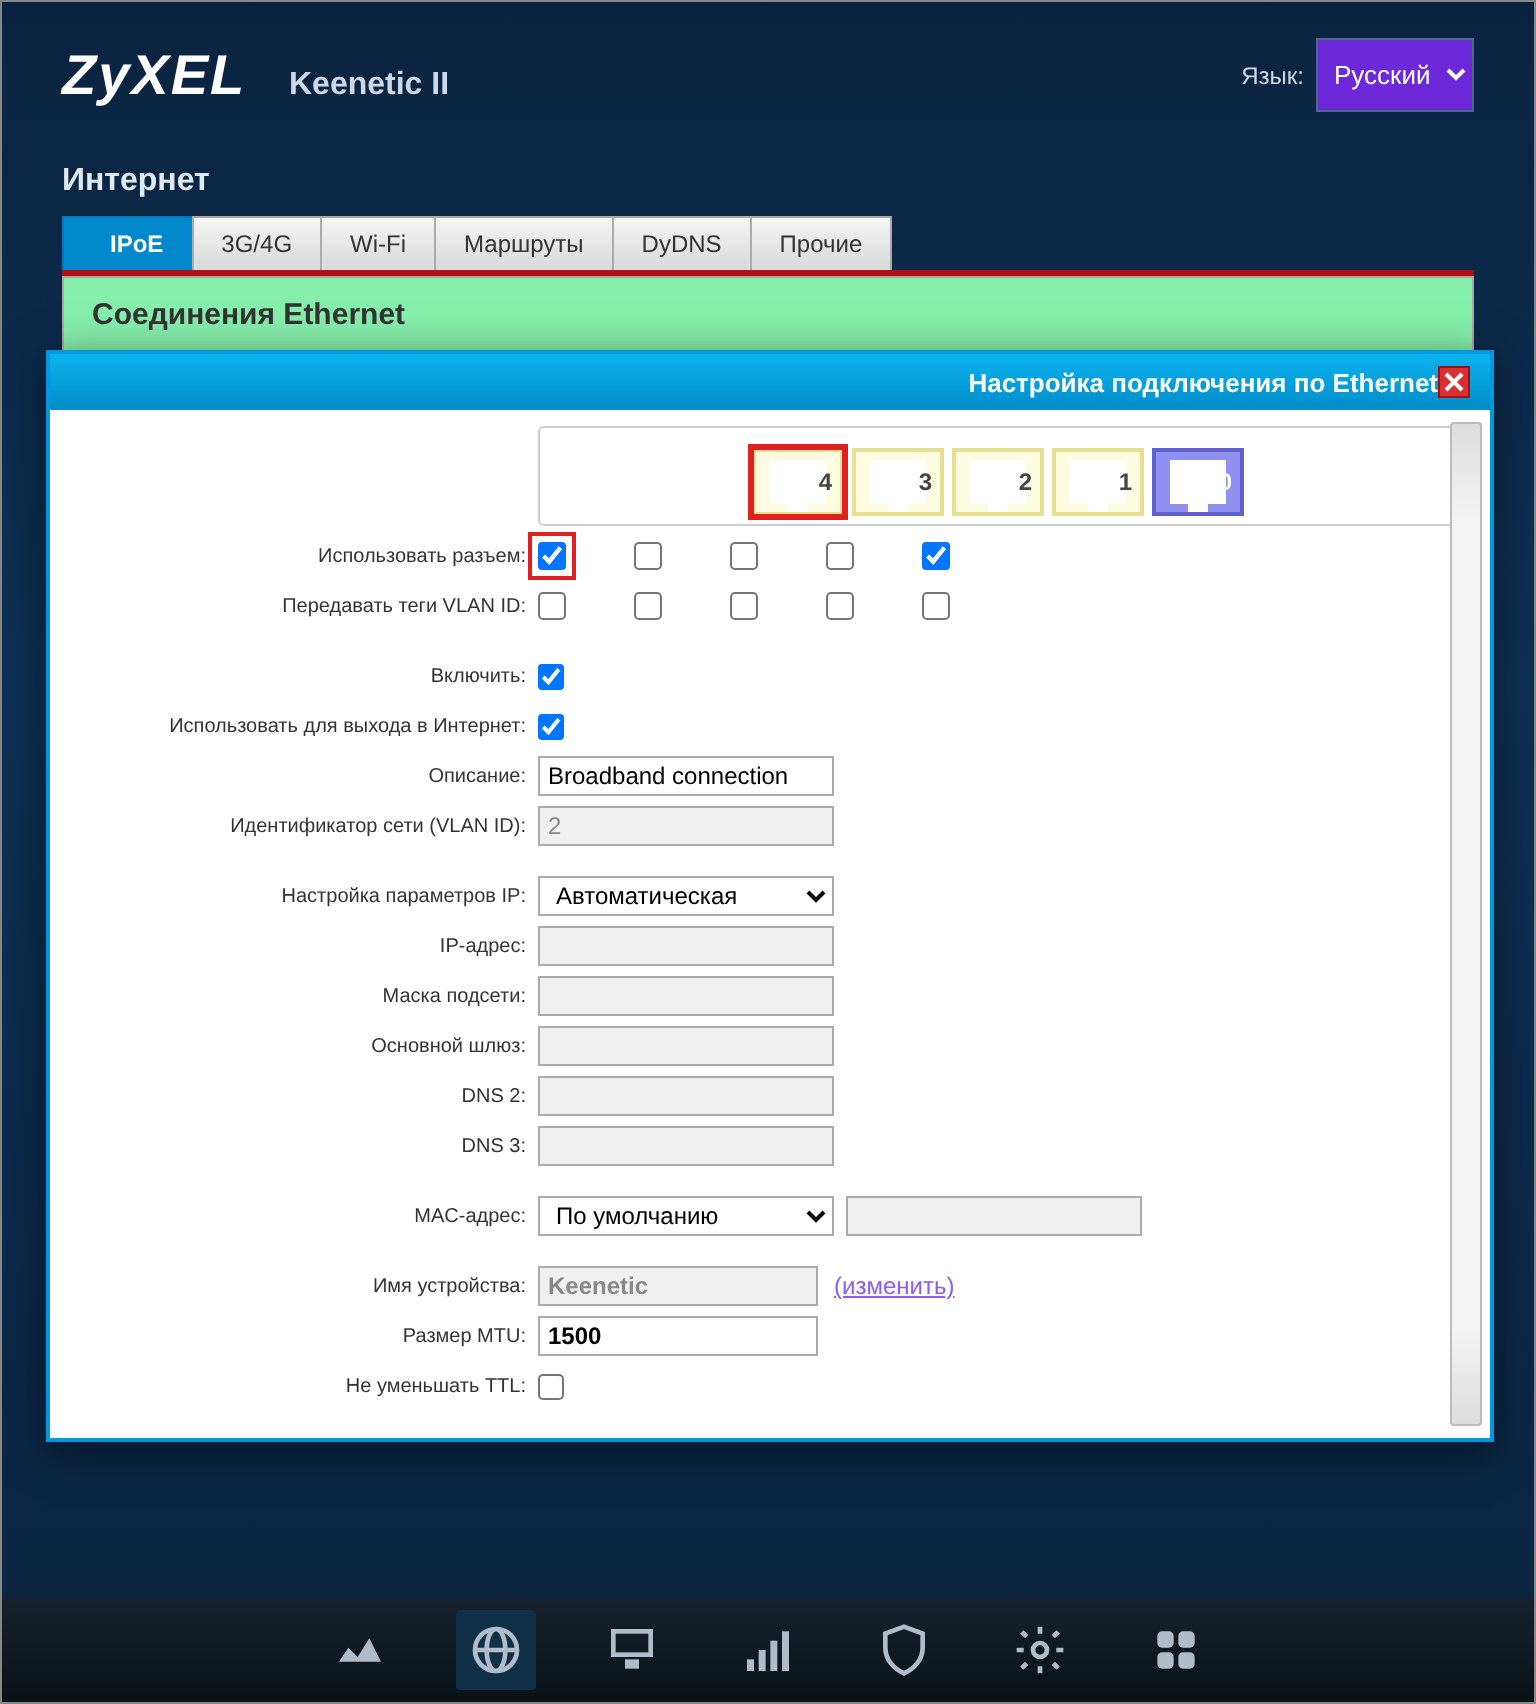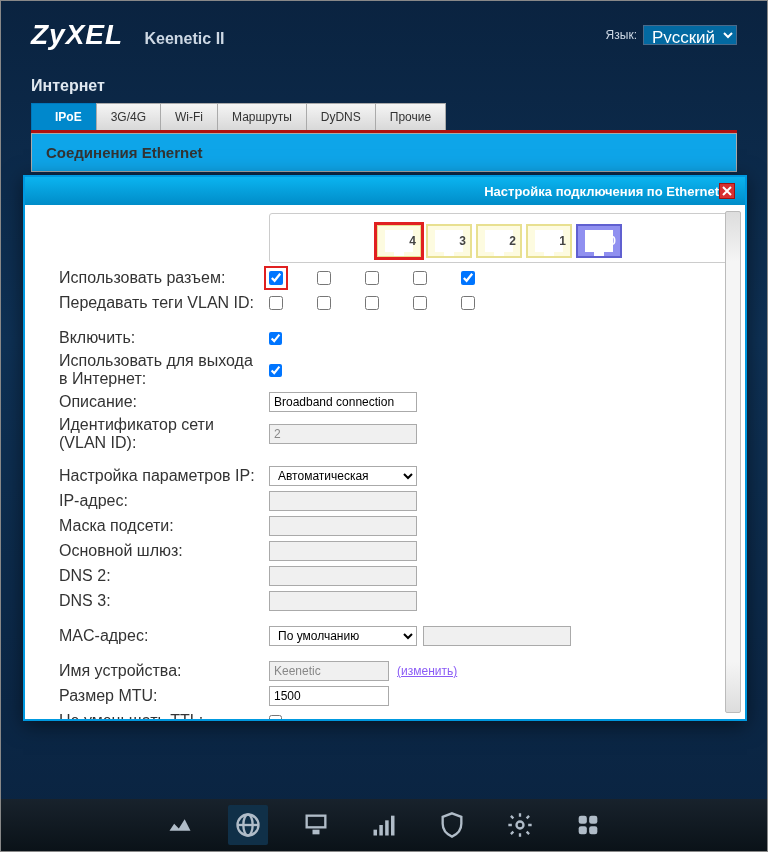--- a/index.html
+++ b/index.html
@@ -12,36 +12,36 @@
   position: relative;
   overflow: hidden;
   border: 1px solid #888;
 }
 .header { padding: 18px 30px 8px 30px; color: #fff; }
 .logo-row { display: flex; align-items: center; justify-content: space-between; }
 .logo { font-size: 28px; font-weight: bold; font-style: italic; color: #fff; letter-spacing: 1px; }
 .model { font-size: 16px; color: #cdd8e4; margin-left: 18px; font-weight: bold; }
 .lang { font-size: 12px; color: #cdd8e4; display: flex; align-items: center; gap: 6px; }
 .lang select {
-  background: #0369a1; color: #fff; border: 1px solid #4a6a8a;
-  font-size: 17px; padding: 1px 4px; height: 20px;
+  background: #6d28d9; color: #fff; border: 1px solid #4a6a8a;
+  font-size: 13px; padding: 1px 4px; height: 37px;
 }
 .section-title { color: #e0e8f0; font-size: 16px; margin: 18px 30px 8px 30px; font-weight: bold; }
 .tabs {
   display: flex; margin: 0 30px; border-bottom: 3px solid #b01010;
 }
 .tab {
   padding: 6px 14px; font-size: 12px; color: #333;
   background: linear-gradient(to bottom, #f5f5f5, #d8d8d8);
   border: 1px solid #aaa; border-bottom: none;
   margin-right: -1px; cursor: pointer;
 }
 .tab.active { background: #0088cc; color: #fff; font-weight: bold; border-color: #0077bb; padding-left: 23px; }
 .panel {
-  margin: 0 30px; background: #0ea5e9; border: 1px solid #aaa;
+  margin: 0 30px; background: #86efac; border: 1px solid #aaa;
   padding: 10px 14px;
 }
 .panel h3 { font-size: 15px; color: #333; font-weight: bold; }
 
 .modal {
   position: absolute; left: 22px; top: 174px; width: 724px; height: 546px;
   background: #fff; border: 2px solid #0099e0;
   box-shadow: 0 4px 20px rgba(0,0,0,0.5);
   z-index: 10;
 }
@@ -76,31 +76,31 @@
 .port.red-hl { outline: 3px solid #e02020; outline-offset: -1px; }
 .port-shape {
   width: 28px; height: 22px; background: #fff; position: relative;
 }
 .port-shape::after {
   content: ""; position: absolute; bottom: -4px; left: 9px; width: 10px; height: 5px; background: #fff;
 }
 .port-label { position: absolute; right: 4px; top: 8px; font-size: 12px; color: #444; font-weight: bold;}
 .form-table { margin-left: 20px; margin-top: 4px; }
 .form-row { display: flex; align-items: center; min-height: 22px; margin-bottom: 3px; }
-.form-label { width: 210px; padding-right: 6px; font-size: 16px; color: #333; }
+.form-label { width: 210px; text-align: right; padding-right: 6px; font-size: 10px; color: #333; }
 .check-row { display: flex; gap: 34px; padding-left: 4px; }
 .check-row.first { padding-left: 0; }
 .check-row input[type=checkbox] { width: 14px; height: 14px; }
 .form-row input[type=text], .form-row select {
   height: 20px; border: 1px solid #aaa; padding: 1px 4px;
   font-size: 12px; background: #fff;
 }
 .form-row input[type=text].ro { background: #f0f0f0; color: #888; }
 .w170 { width: 148px; }
-.w140 { width: 120px; }
+.w140 { width: 140px; font-weight: bold; }
 .spacer { height: 10px; }
 .link { color: #8b5cf6; text-decoration: underline; margin-left: 8px; cursor: pointer; font-size: 12px;}
 
 .taskbar {
   position: absolute; left: 0; right: 0; bottom: 0; height: 52px;
   background: linear-gradient(to bottom, #18222c, #0a1218);
   display: flex; align-items: center; justify-content: center; gap: 28px;
 }
 .tb-icon {
   width: 40px; height: 40px; display: flex; align-items: center; justify-content: center;

